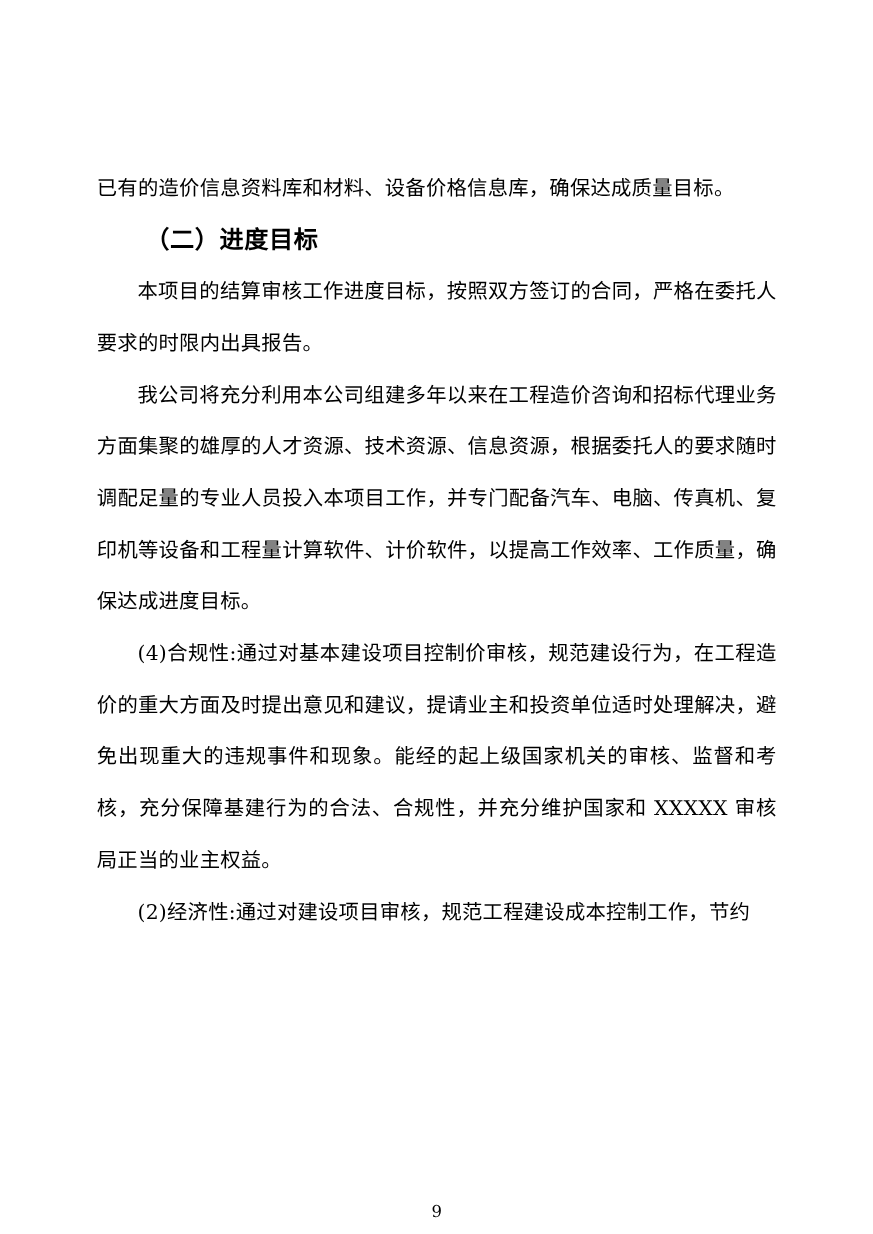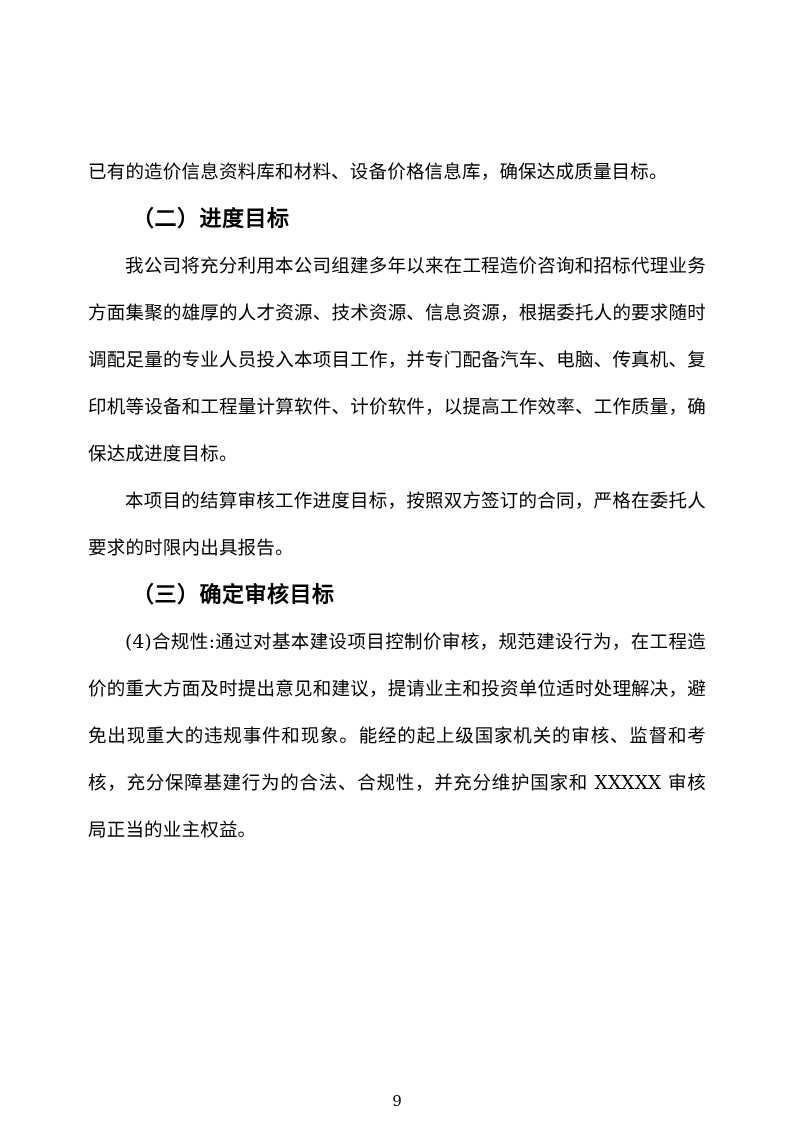--- a/index.html
+++ b/index.html
@@ -61,26 +61,26 @@
 </head>
 <body>
 
 <div class="page">
   <div class="doc-body">
 
     <p class="para noindent">已有的造价信息资料库和材料、设备价格信息库，确保达成质量目标。</p>
 
     <p class="heading">（二）进度目标</p>
 
+    <p class="para">本项目的结算审核工作进度目标，按照双方签订的合同，严格在委托人要求的时限内出具报告。</p>
+
     <p class="para">我公司将充分利用本公司组建多年以来在工程造价咨询和招标代理业务方面集聚的雄厚的人才资源、技术资源、信息资源，根据委托人的要求随时调配足量的专业人员投入本项目工作，并专门配备汽车、电脑、传真机、复印机等设备和工程量计算软件、计价软件，以提高工作效率、工作质量，确保达成进度目标。</p>
 
-    <p class="para">本项目的结算审核工作进度目标，按照双方签订的合同，严格在委托人要求的时限内出具报告。</p>
-
-    <p class="heading">（三）确定审核目标</p>
 
 
     <p class="para">(4)合规性:通过对基本建设项目控制价审核，规范建设行为，在工程造价的重大方面及时提出意见和建议，提请业主和投资单位适时处理解决，避免出现重大的违规事件和现象。能经的起上级国家机关的审核、监督和考核，充分保障基建行为的合法、合规性，并充分维护国家和 XXXXX 审核局正当的业主权益。</p>
 
+    <p class="para">(2)经济性:通过对建设项目审核，规范工程建设成本控制工作，节约</p>
 
   </div>
 
   <div class="page-number">9</div>
 </div>
 
 </body></html>

